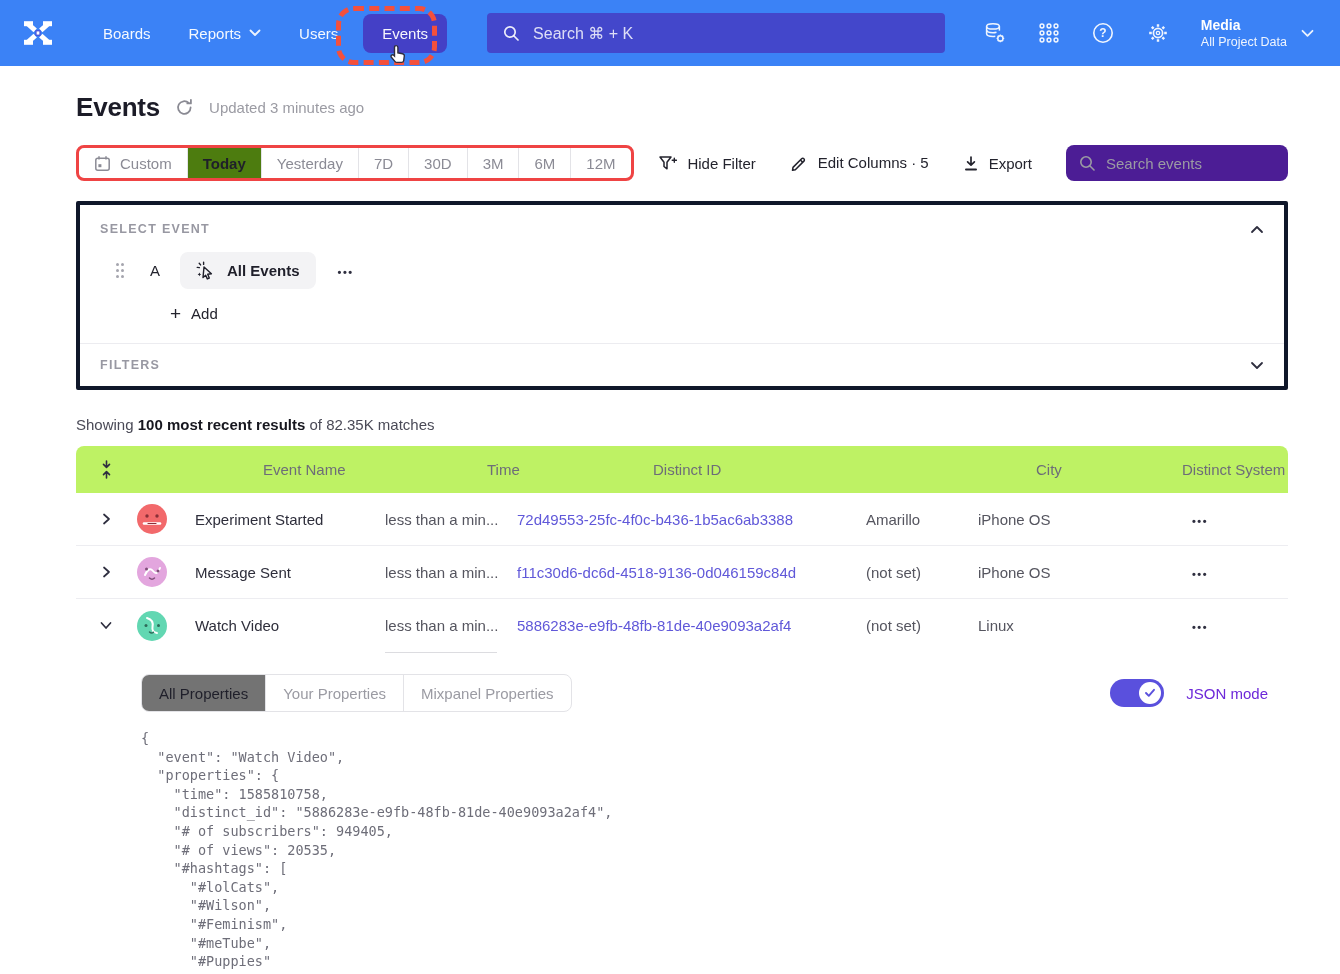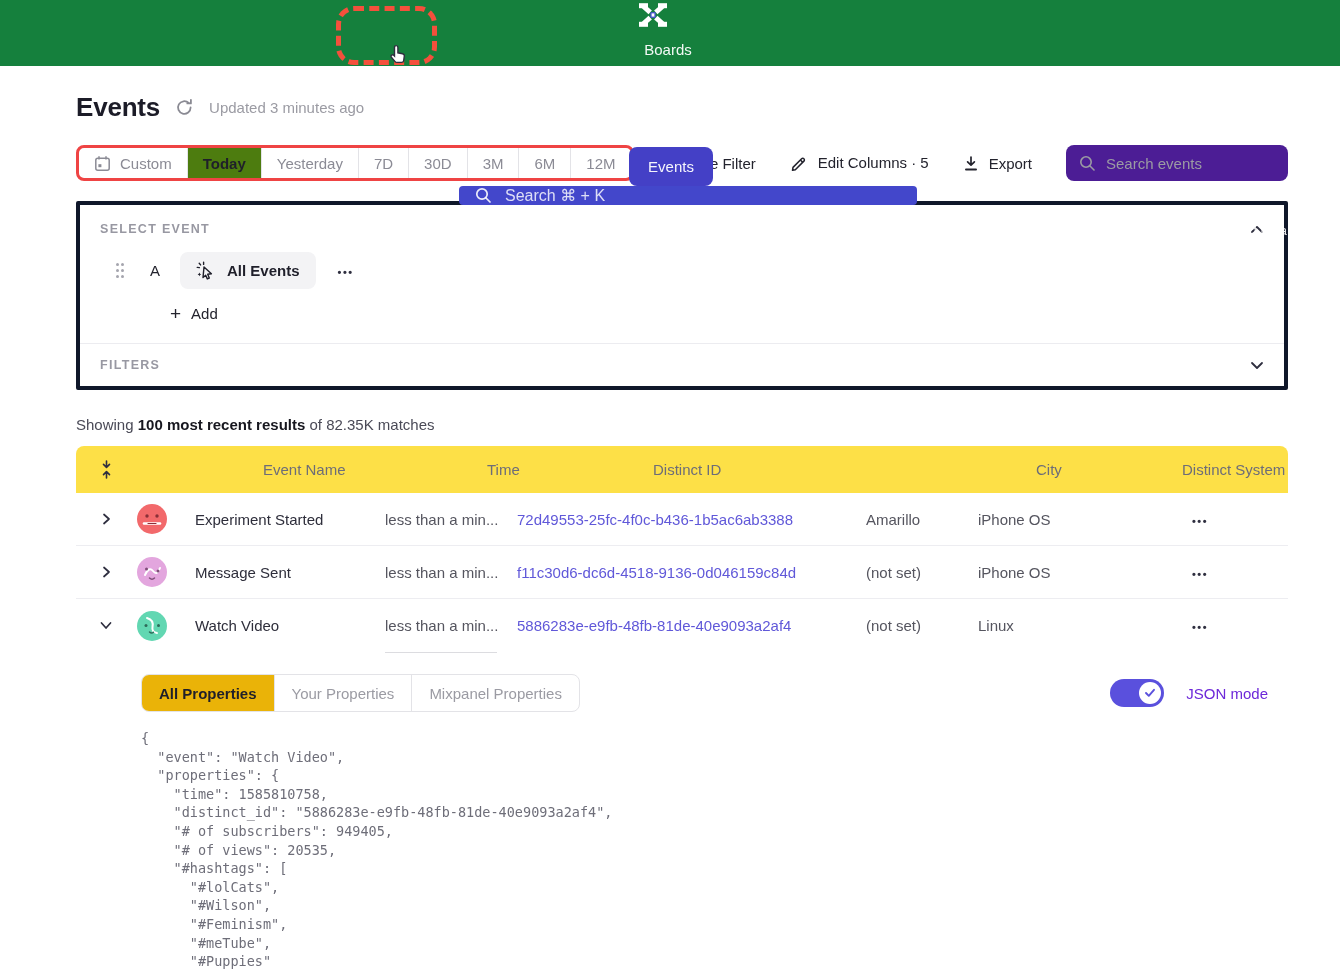--- a/index.html
+++ b/index.html
@@ -7,22 +7,22 @@
   body {
     width:1340px; height:974px; overflow:hidden;
     background:#ffffff;
     font-family:"Liberation Sans", sans-serif;
     color:#23232d;
   }
   svg { display:block; }
 
   
   .navbar {
-    position:relative; height:66px; background:#15803d;
-    display:flex; align-items:center; padding:0 26px 0 22px;flex-direction:column;
+    position:relative; height:66px; background:#3b82f6;
+    display:flex; align-items:center; padding:0 26px 0 22px;
   }
   .logo { margin-right:30px; }
   .nav-item {
     color:rgba(255,255,255,.95); font-size:15px; padding:11px 19px;
     display:flex; align-items:center; gap:8px; cursor:default; border-radius:8px;
   }
   .nav-item.active { background:#4440c6; margin-left:6px; }
   .nav-search {
     margin-left:40px; width:458px; height:40px; background:#4347cb;
     border-radius:4px; display:flex; align-items:center; gap:13px;
@@ -82,37 +82,37 @@
     font-size:15px; font-weight:500; color:#23232d; width:max-content; }
   .plus-glyph { font-size:19px; font-weight:400; color:#23232d; line-height:1; }
   .filters-section { border-top:1px solid #ececf0; padding:14px 20px; display:flex; align-items:center; justify-content:space-between; }
 
   
   .results-line { margin-top:26px; font-size:15px; color:#4a4a57; }
   .results-line b { color:#17171f; }
 
   .table { margin-top:13px; }
   .tgrid { display:grid; grid-template-columns:60px 59px 190px 132px 349px 112px 208px 1fr; align-items:center; }
-  .thead { background:#fde047; border-radius:8px 8px 0 0; height:47px; font-size:15px; color:#6d6d78;gap:34px; }
+  .thead { background:#bef264; border-radius:8px 8px 0 0; height:47px; font-size:15px; color:#6d6d78;gap:34px; }
   .trow { height:53px; border-bottom:1px solid #ededf1; font-size:15px; color:#55555f; }
   .trow.expanded { border-bottom:none; }
   .cell-center { display:flex; justify-content:center; }
   .cell-avatar { display:flex; }
   .event-name { color:#2e2e3b; }
   .id-link { color:#6058d9; cursor:pointer; }
   .row-more { padding-left:6px; }
 
   
   .detail { position:relative; padding:22px 20px 0 65px; }
   .time-divider { position:absolute; top:0; left:309px; width:112px; height:1px; background:#dcdce0; }
   .detail-head { display:flex; align-items:center; justify-content:space-between; }
   .tabs { display:flex; border:1px solid #e3e3e7; border-radius:8px; overflow:hidden; height:38px; }
   .tab { padding:0 17px; display:flex; align-items:center; font-size:15px; color:#9b9ba3; border-right:1px solid #e3e3e7; white-space:nowrap; }
   .tab:last-child { border-right:none; }
-  .tab.selected { background:#eab308; color:#1f1f2a; font-weight:700; }
+  .tab.selected { background:#737373; color:#1f1f2a; font-weight:400; }
   .toggle-group { display:flex; align-items:center; gap:22px; }
   .toggle { position:relative; width:54px; height:28px; background:#5a50dd; border-radius:14px; cursor:pointer; }
   .knob {
     position:absolute; right:3px; top:3px; width:22px; height:22px;
     background:#fff; border-radius:50%; display:flex; align-items:center; justify-content:center;
   }
   .toggle-label { font-size:15px; color:#6d28d9; }
   .json-pre {
     margin:17px 0 0 0; font-family:"DejaVu Sans Mono", monospace;
     font-size:13.5px; line-height:18.6px; color:#6e6e79; white-space:pre;

